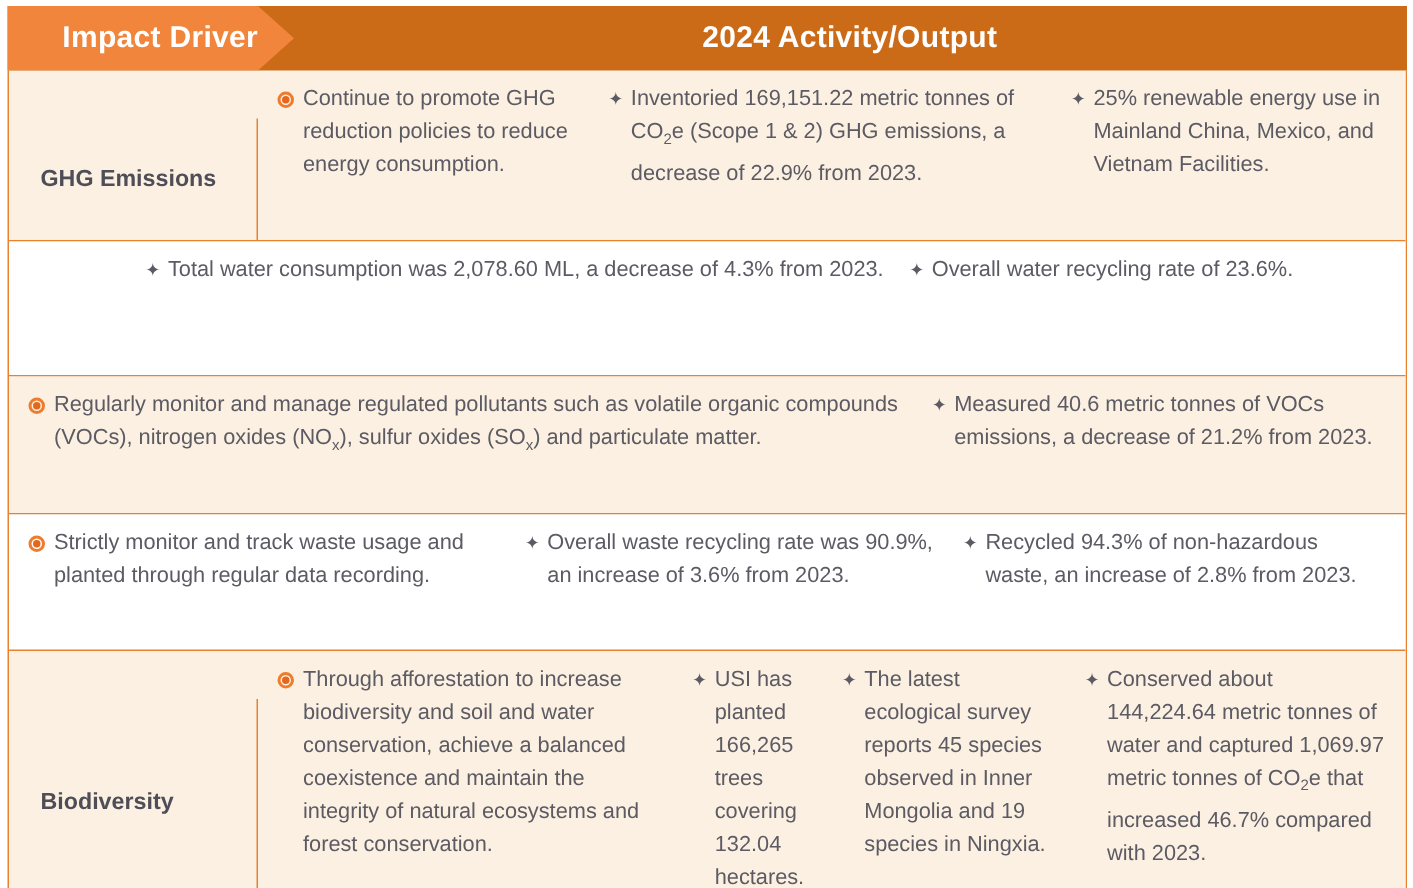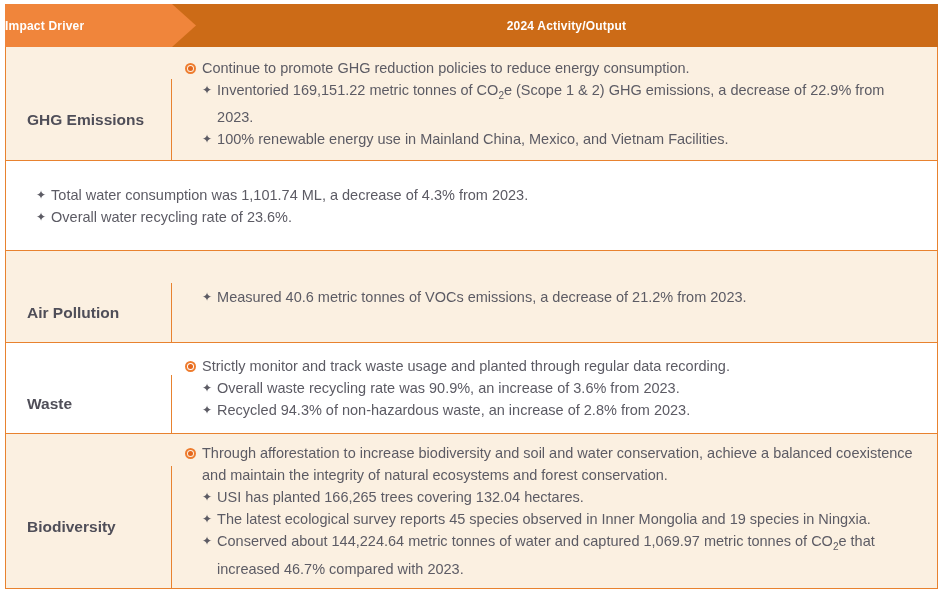--- a/index.html
+++ b/index.html
@@ -18,30 +18,30 @@
   
   .header {
     position:relative;
     height:43px; flex:0 0 43px;
     background:#cc6b17;
   }
   .header-activity {
     position:absolute; inset:0;
     padding-left:190px;
     display:flex; align-items:center; justify-content:center;
-    color:#ffffff; font-weight:bold; font-size:12px;
+    color:#ffffff; font-weight:bold; font-size:20px;
     letter-spacing:.2px;
   }
   .header-driver {
     position:absolute; left:0; top:0; bottom:0; width:191px;
     background:#f0853b;
     clip-path:polygon(0 0, 167px 0, 191px 50%, 167px 100%, 0 100%);
-    display:flex; align-items:center; justify-content:flex-start;
+    display:flex; align-items:center; justify-content:flex-end;
     padding-right:24px;
-    color:#ffffff; font-weight:bold; font-size:12px;
+    color:#ffffff; font-weight:bold; font-size:20px;
     letter-spacing:.2px;
   }
   
   .body {
     flex:1 1 auto;
     display:flex; flex-direction:column;
     border:1px solid #e8822f; border-top:none;
   }
   .row { display:flex; border-bottom:1px solid #e8822f; }
   .row:last-child { border-bottom:none; }
@@ -57,21 +57,21 @@
     border-right:1px solid #e8822f;
     display:flex; align-items:center;
     padding-left:21px;
     margin-top:32px;
   }
   .driver-label {
     color:#4f4e58; font-weight:bold; font-size:15.5px;
   }
   .activity-cell {
     flex:1 1 auto;
-    display:flex; flex-direction:column; justify-content:center;
+    display:flex; flex-direction:row; justify-content:center;
     padding:8px 14px 8px 13px;
     color:#5c5b64; font-size:14.5px; line-height:22px;
   }
   .item { display:flex; align-items:flex-start; }
   .item.sub { margin-left:17px; }
   .ring-bullet {
     flex:0 0 auto;
     width:11px; height:11px; margin:6px 6px 0 0;
     border:2px solid #ee7c2e; border-radius:50%;
     position:relative;
@@ -110,51 +110,49 @@
           <div class="item main">
             <span class="ring-bullet"></span>
             <span class="item-text">Continue to promote GHG reduction policies to reduce energy consumption.</span>
           </div>
           <div class="item sub">
             <span class="star-bullet">✦</span>
             <span class="item-text">Inventoried 169,151.22 metric tonnes of CO<sub>2</sub>e (Scope 1 &amp; 2) GHG emissions, a decrease of 22.9% from 2023.</span>
           </div>
           <div class="item sub">
             <span class="star-bullet">✦</span>
-            <span class="item-text">100% renewable energy use in Mainland China, Mexico, and Vietnam Facilities.</span>
+            <span class="item-text">25% renewable energy use in Mainland China, Mexico, and Vietnam Facilities.</span>
           </div>
         </div>
       </div>
       <div class="row white">
         <div class="activity-cell">
           <div class="item sub">
             <span class="star-bullet">✦</span>
-            <span class="item-text">Total water consumption was 1,101.74 ML, a decrease of 4.3% from 2023.</span>
+            <span class="item-text">Total water consumption was 2,078.60 ML, a decrease of 4.3% from 2023.</span>
           </div>
           <div class="item sub">
             <span class="star-bullet">✦</span>
             <span class="item-text">Overall water recycling rate of 23.6%.</span>
           </div>
         </div>
       </div>
       <div class="row cream">
-        <div class="driver-cell">
-          <span class="driver-label">Air Pollution</span>
-        </div>
         <div class="activity-cell">
+          <div class="item main">
+            <span class="ring-bullet"></span>
+            <span class="item-text">Regularly monitor and manage regulated pollutants such as volatile organic compounds (VOCs), nitrogen oxides (NO<sub>x</sub>), sulfur oxides (SO<sub>x</sub>) and particulate matter.</span>
+          </div>
           <div class="item sub">
             <span class="star-bullet">✦</span>
             <span class="item-text">Measured 40.6 metric tonnes of VOCs emissions, a decrease of 21.2% from 2023.</span>
           </div>
         </div>
       </div>
       <div class="row white">
-        <div class="driver-cell">
-          <span class="driver-label">Waste</span>
-        </div>
         <div class="activity-cell">
           <div class="item main">
             <span class="ring-bullet"></span>
             <span class="item-text">Strictly monitor and track waste usage and planted through regular data recording.</span>
           </div>
           <div class="item sub">
             <span class="star-bullet">✦</span>
             <span class="item-text">Overall waste recycling rate was 90.9%, an increase of 3.6% from 2023.</span>
           </div>
           <div class="item sub">

